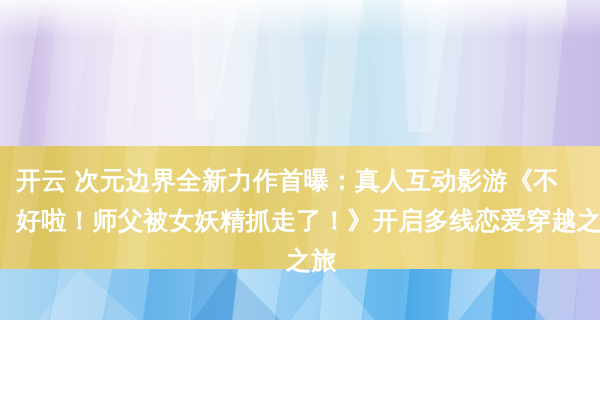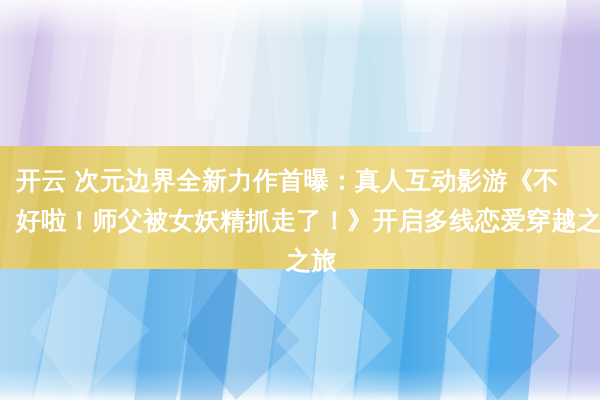--- a/index.html
+++ b/index.html
@@ -9,21 +9,21 @@
   body {
     width: 600px;
     height: 400px;
     overflow: hidden;
     font-family: "Liberation Sans", "DejaVu Sans", sans-serif;
   }
 
   #stage {
     position: relative;
     width: 600px;
-    height: 400px;
+    height: 320px;
     overflow: hidden;
     background: #4c1d95;
   }
 
   
   .band-top {
     position: absolute;
     left: 0; top: 0;
     width: 600px; height: 146px;
     background:

